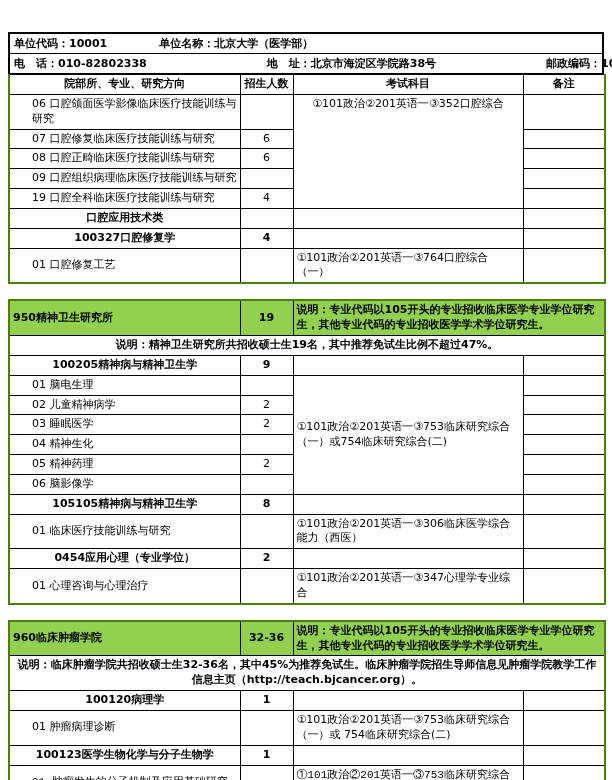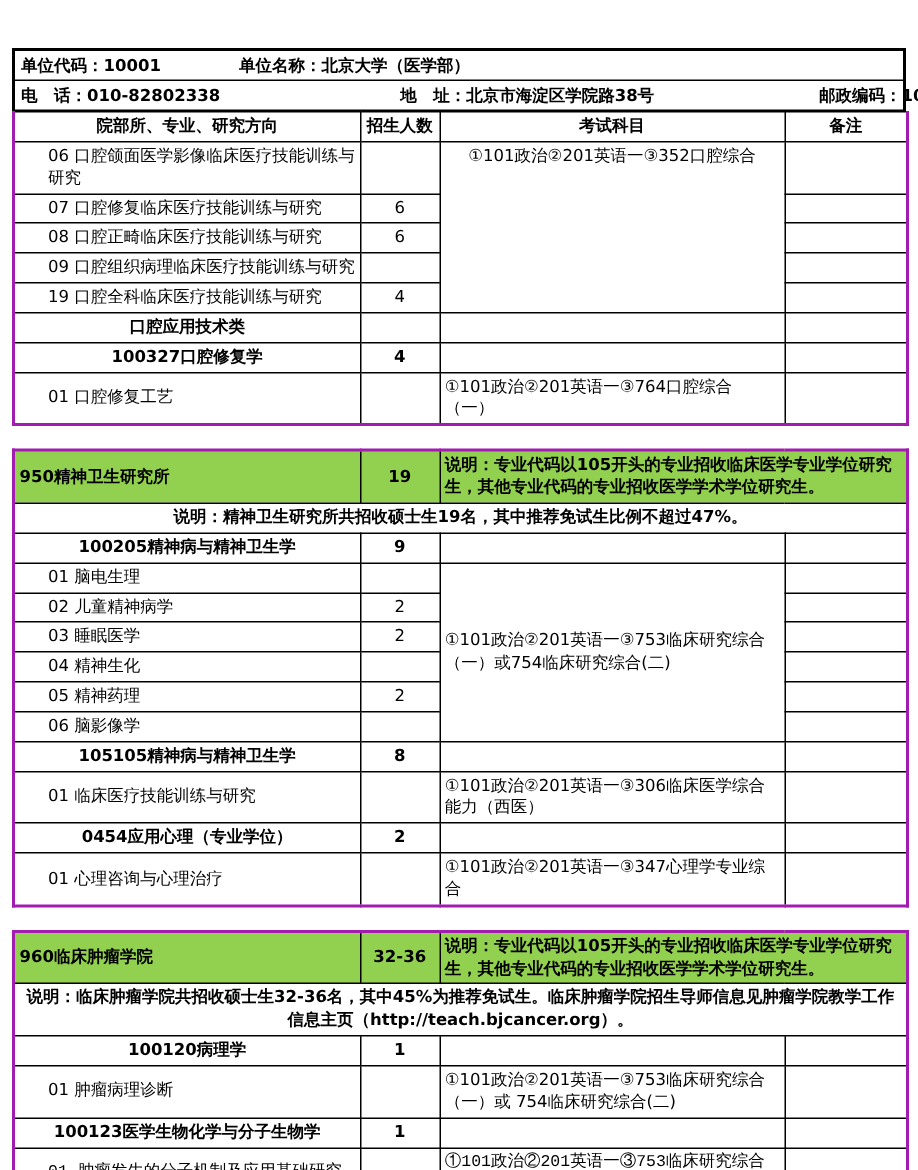--- a/index.html
+++ b/index.html
@@ -21,21 +21,21 @@
     height: 780px;
     box-sizing: border-box;
     padding: 6px 8px 0 8px;
     margin-top: 26px;
   }
 
   table.grid {
     border-collapse: collapse;
     width: 596px;
     table-layout: fixed;
-    border: 2px solid #a21caf;
+    border: 2px solid #4d7c0f;
   }
   table.grid td {
     border: 1px solid #000;
     padding: 2px 3px;
     vertical-align: middle;
     line-height: 1.35;
     font-size: 11px;
   }
 
   

